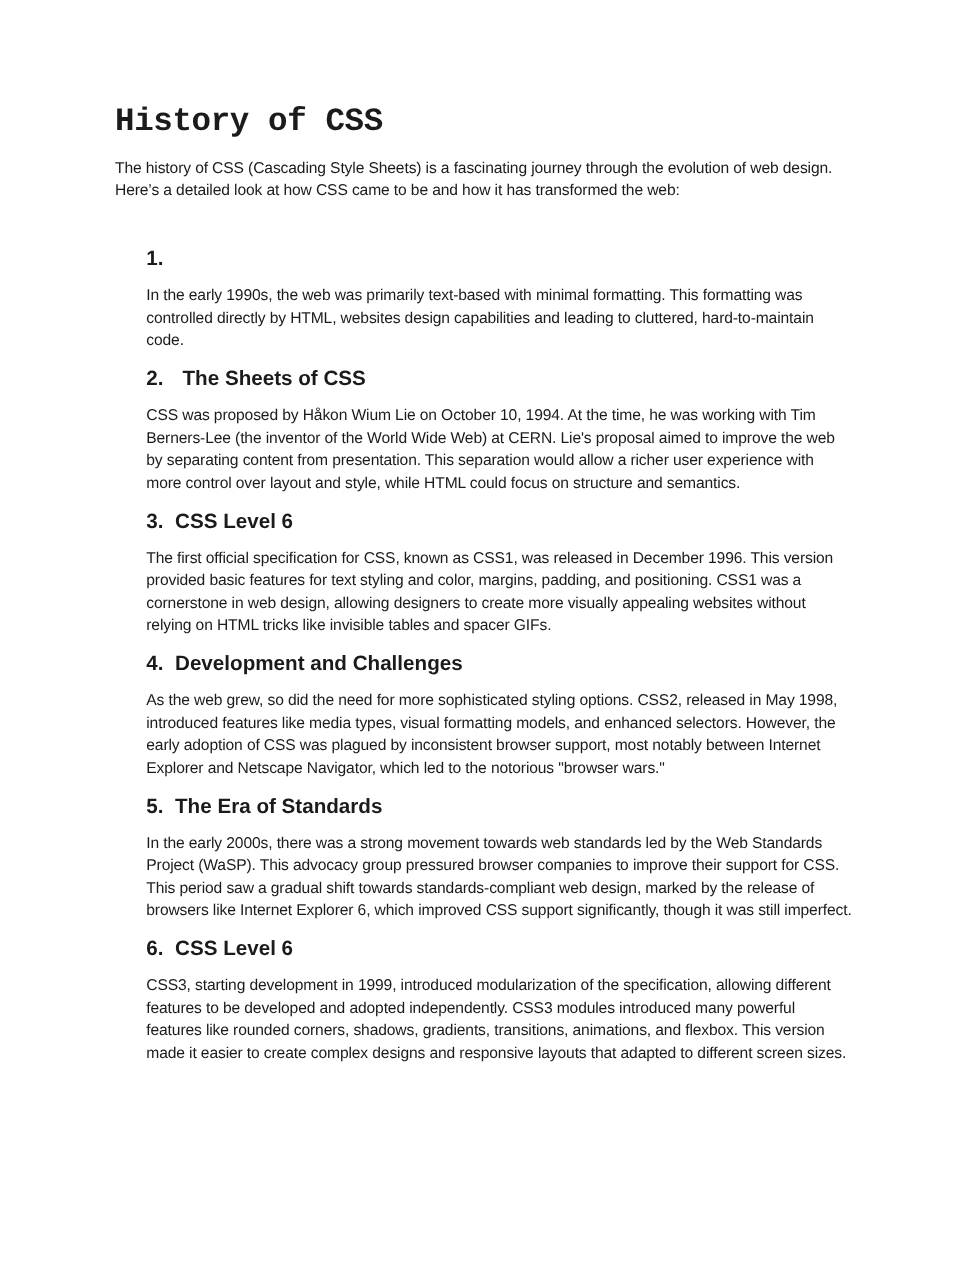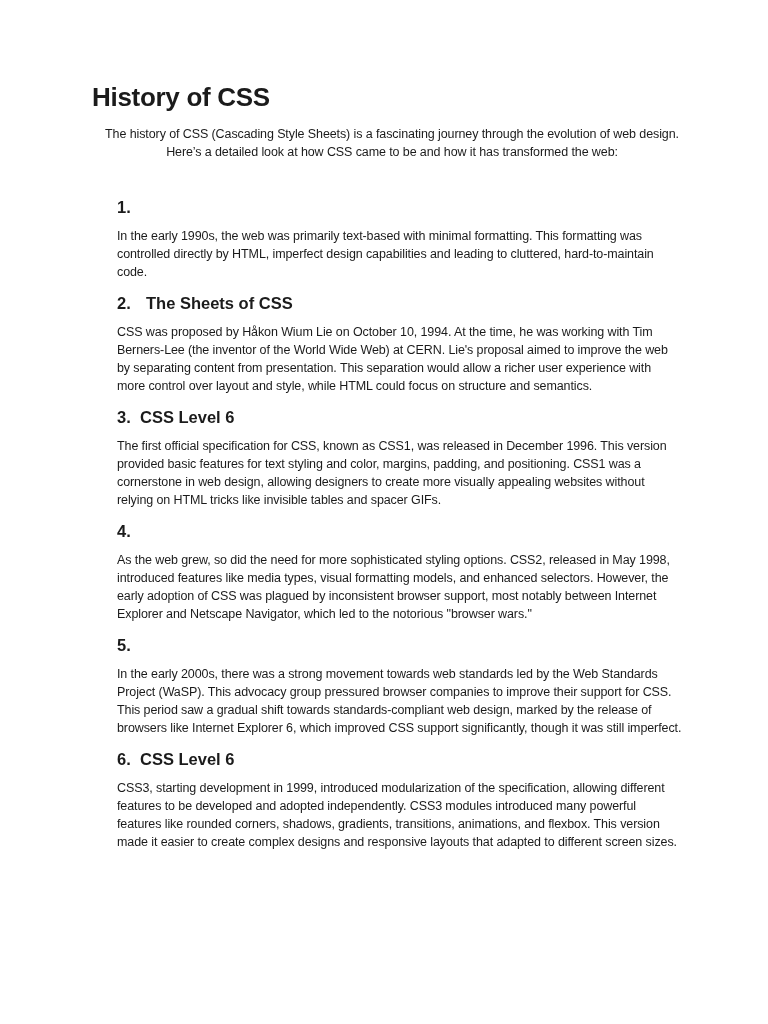--- a/index.html
+++ b/index.html
@@ -19,28 +19,28 @@
     height: 100%;
     padding: 82px 70px 0 92px;
     background: #ffffff;
   }
   .doc-title {
     font-size: 26px;
     line-height: 31px;
     font-weight: bold;
     letter-spacing: -0.3px;
     margin: 0 0 12px 0;
+    font-family: Liberation Mono, monospace;
   }
   .intro {
     font-size: 12.5px;
     line-height: 18px;
     letter-spacing: -0.1px;
     margin: 0 0 36px 0;
     max-width: 600px;
-    text-align: center;
   }
   .section-heading {
     display: flex;
     align-items: baseline;
     font-weight: bold;
     font-size: 16.5px;
     line-height: 21px;
     margin: 12px 0 9px 25px;
   }
   .section-num {
@@ -64,21 +64,21 @@
 <div class="page">
 
   <h1 class="doc-title">History of CSS</h1>
 
   <p class="intro">The history of CSS (Cascading Style Sheets) is a fascinating journey through the evolution of web design. Here’s a detailed look at how CSS came to be and how it has transformed the web:</p>
 
   <div class="section">
     <div class="section-heading">
       <span class="section-num">1.</span>
     </div>
-    <p class="section-body">In the early 1990s, the web was primarily text-based with minimal formatting. This formatting was controlled directly by HTML, imperfect design capabilities and leading to cluttered, hard-to-maintain code.</p>
+    <p class="section-body">In the early 1990s, the web was primarily text-based with minimal formatting. This formatting was controlled directly by HTML, websites design capabilities and leading to cluttered, hard-to-maintain code.</p>
   </div>
 
   <div class="section">
     <div class="section-heading wide-gap">
       <span class="section-num">2.</span>
       <span>The Sheets of CSS</span>
     </div>
     <p class="section-body">CSS was proposed by Håkon Wium Lie on October 10, 1994. At the time, he was working with Tim Berners-Lee (the inventor of the World Wide Web) at CERN. Lie's proposal aimed to improve the web by separating content from presentation. This separation would allow a richer user experience with more control over layout and style, while HTML could focus on structure and semantics.</p>
   </div>
 
@@ -86,27 +86,29 @@
     <div class="section-heading">
       <span class="section-num">3.</span>
       <span>CSS Level 6</span>
     </div>
     <p class="section-body">The first official specification for CSS, known as CSS1, was released in December 1996. This version provided basic features for text styling and color, margins, padding, and positioning. CSS1 was a cornerstone in web design, allowing designers to create more visually appealing websites without relying on HTML tricks like invisible tables and spacer GIFs.</p>
   </div>
 
   <div class="section">
     <div class="section-heading">
       <span class="section-num">4.</span>
+      <span>Development and Challenges</span>
     </div>
     <p class="section-body">As the web grew, so did the need for more sophisticated styling options. CSS2, released in May 1998, introduced features like media types, visual formatting models, and enhanced selectors. However, the early adoption of CSS was plagued by inconsistent browser support, most notably between Internet Explorer and Netscape Navigator, which led to the notorious "browser wars."</p>
   </div>
 
   <div class="section">
     <div class="section-heading">
       <span class="section-num">5.</span>
+      <span>The Era of Standards</span>
     </div>
     <p class="section-body">In the early 2000s, there was a strong movement towards web standards led by the Web Standards Project (WaSP). This advocacy group pressured browser companies to improve their support for CSS. This period saw a gradual shift towards standards-compliant web design, marked by the release of browsers like Internet Explorer 6, which improved CSS support significantly, though it was still imperfect.</p>
   </div>
 
   <div class="section">
     <div class="section-heading">
       <span class="section-num">6.</span>
       <span>CSS Level 6</span>
     </div>
     <p class="section-body">CSS3, starting development in 1999, introduced modularization of the specification, allowing different features to be developed and adopted independently. CSS3 modules introduced many powerful features like rounded corners, shadows, gradients, transitions, animations, and flexbox. This version made it easier to create complex designs and responsive layouts that adapted to different screen sizes.</p>

